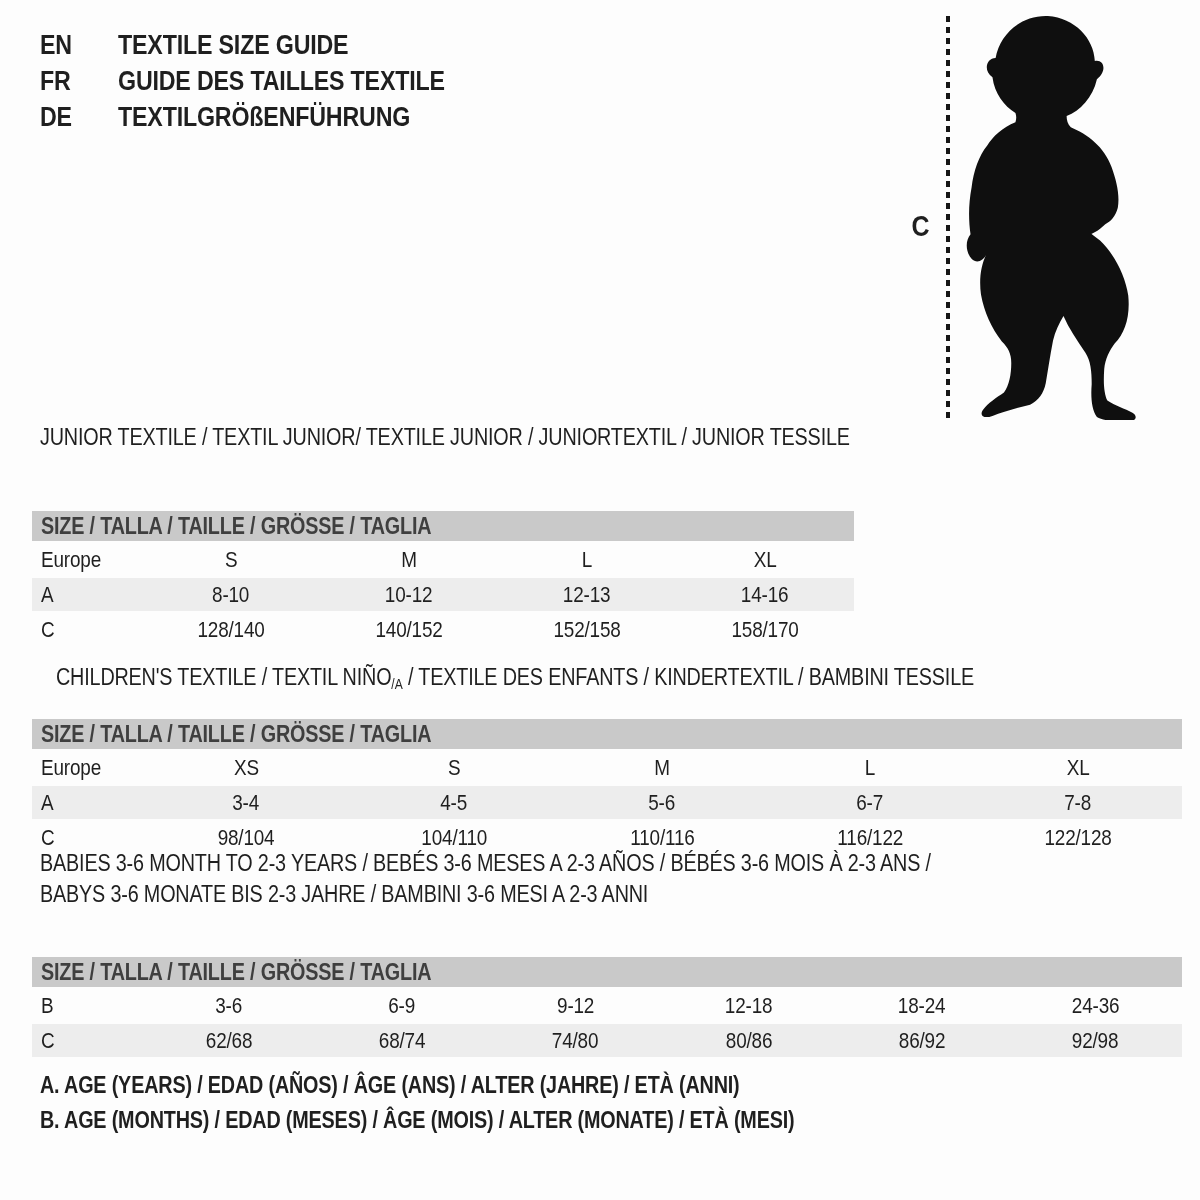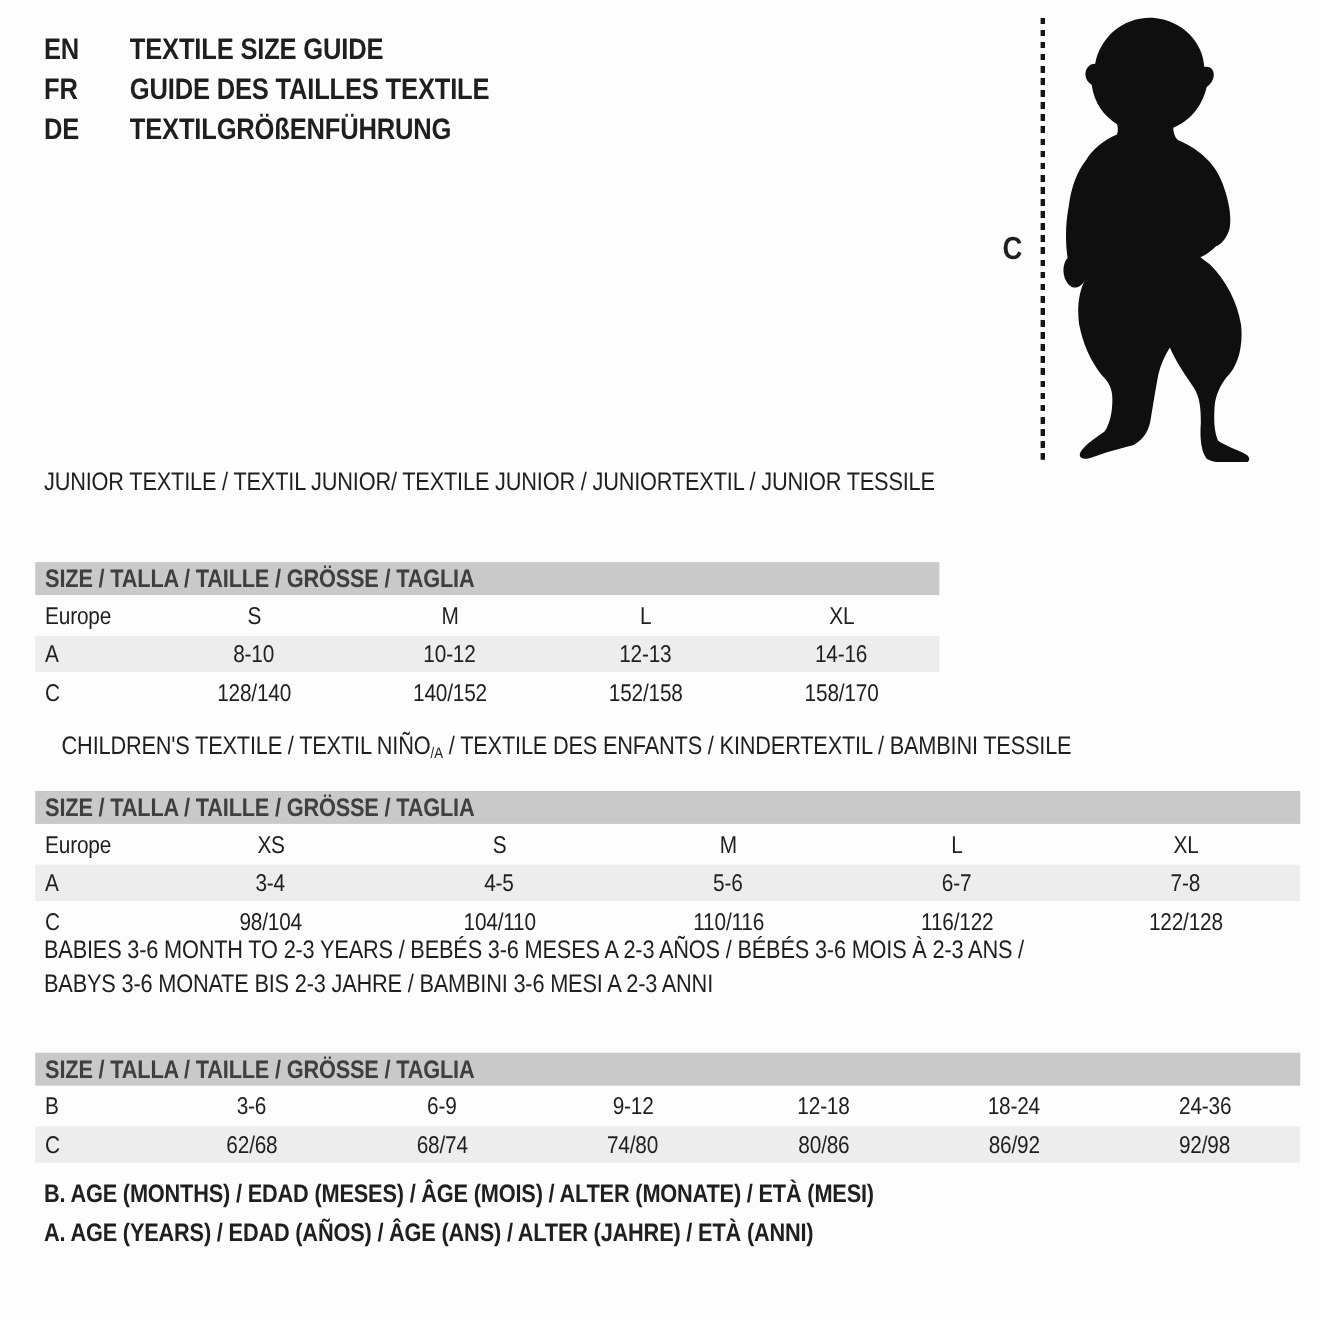--- a/index.html
+++ b/index.html
@@ -205,17 +205,17 @@
       <span class="cell"><span class="cxc">62/68</span></span>
       <span class="cell"><span class="cxc">68/74</span></span>
       <span class="cell"><span class="cxc">74/80</span></span>
       <span class="cell"><span class="cxc">80/86</span></span>
       <span class="cell"><span class="cxc">86/92</span></span>
       <span class="cell"><span class="cxc">92/98</span></span>
     </div>
   </div>
 
   <div class="footnotes">
+    <div><span class="cx">A. AGE (YEARS) / EDAD (AÑOS) / ÂGE (ANS) / ALTER (JAHRE) / ETÀ (ANNI)</span></div>
     <div><span class="cx">B. AGE (MONTHS) / EDAD (MESES) / ÂGE (MOIS) / ALTER (MONATE) / ETÀ (MESI)</span></div>
-    <div><span class="cx">A. AGE (YEARS) / EDAD (AÑOS) / ÂGE (ANS) / ALTER (JAHRE) / ETÀ (ANNI)</span></div>
   </div>
 
 </div>
 
 </body></html>

